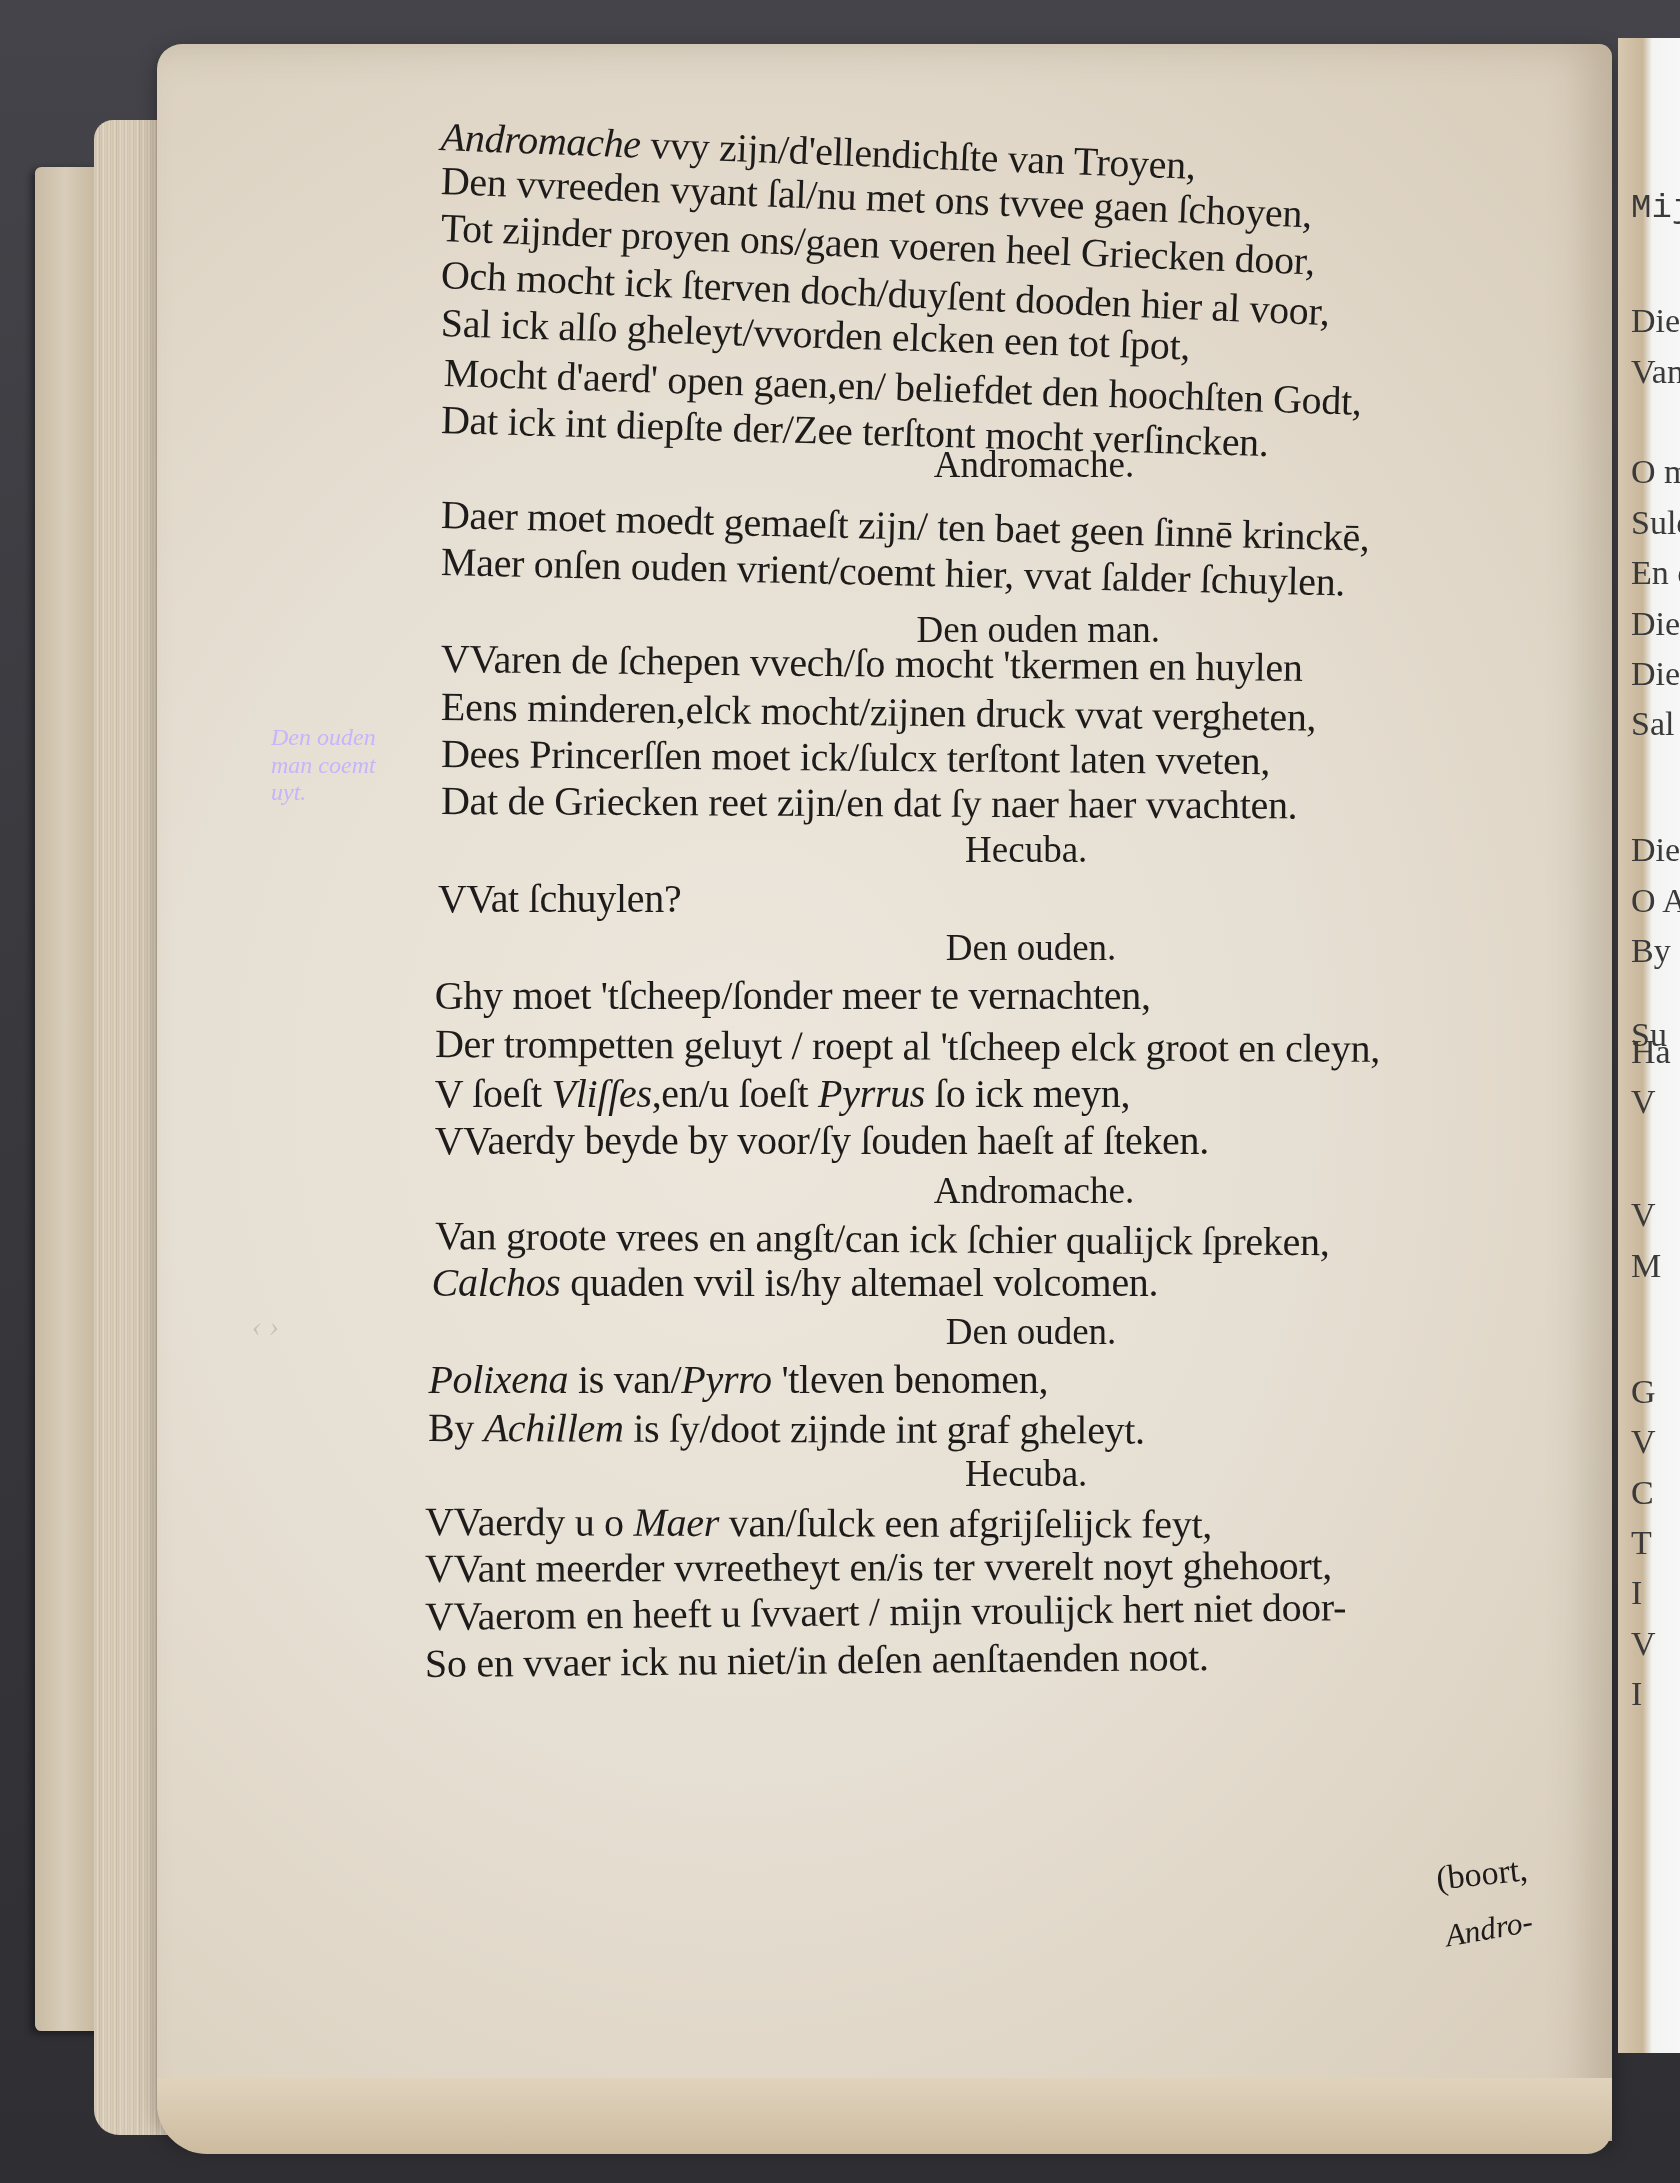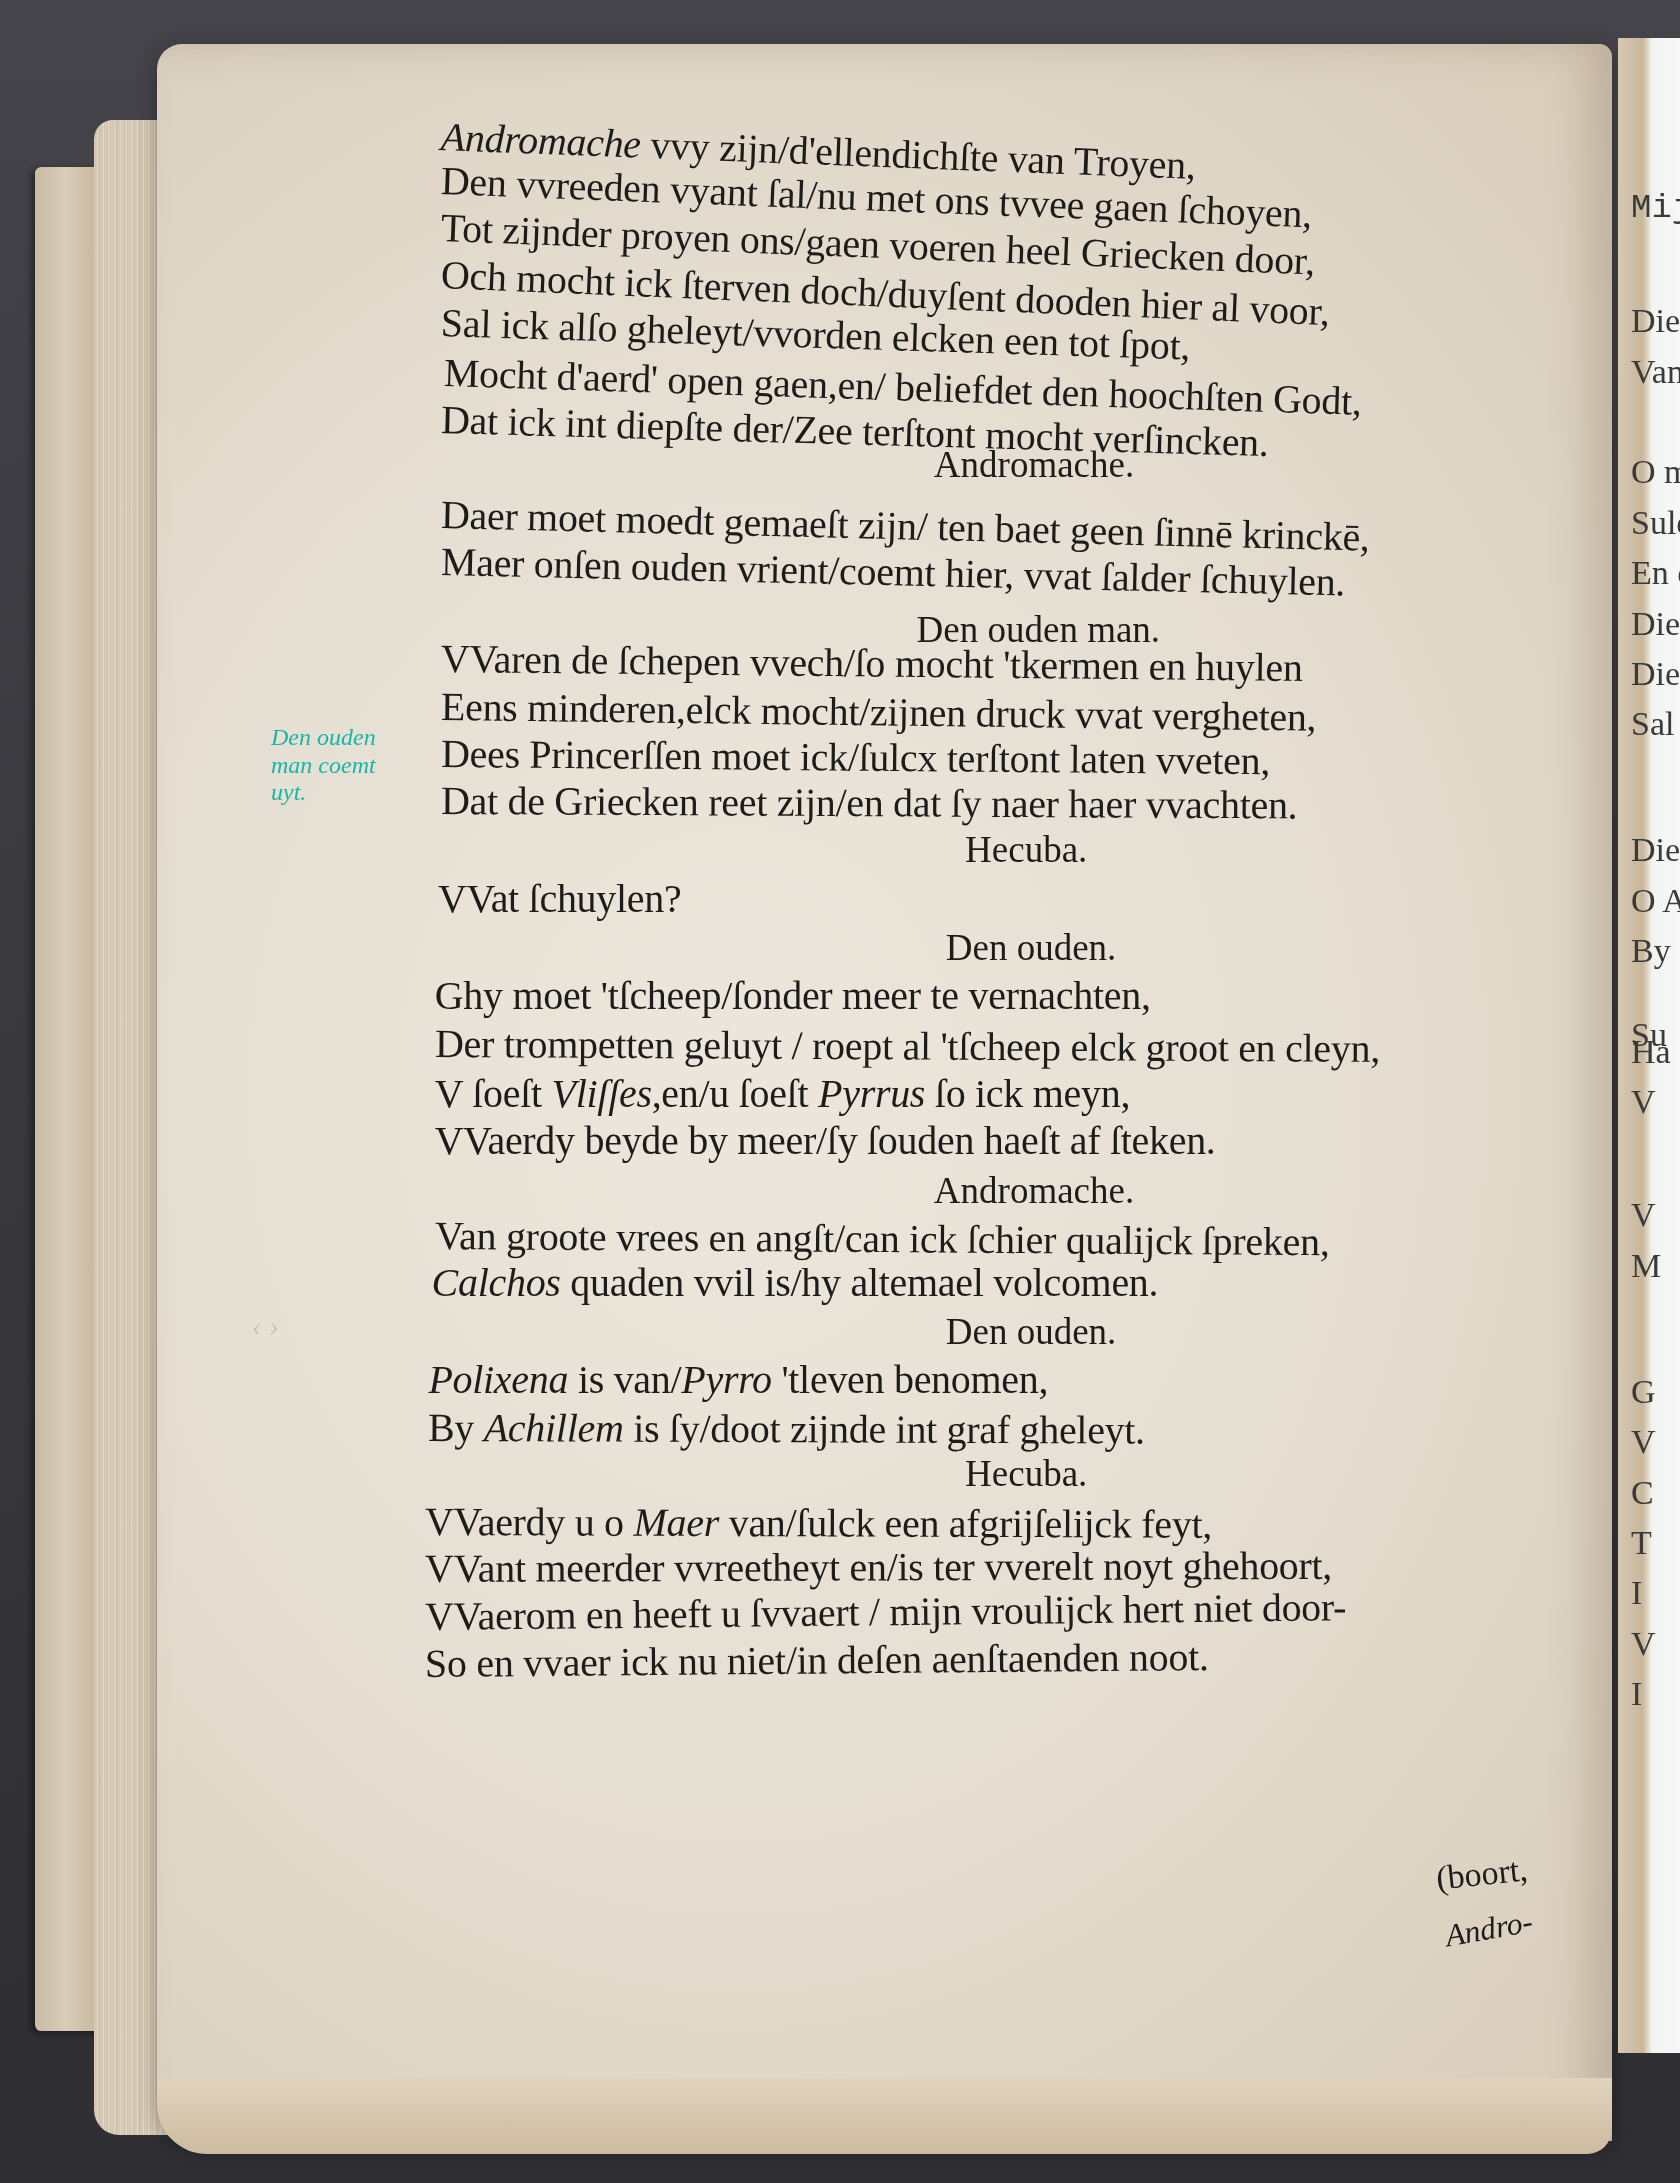--- a/index.html
+++ b/index.html
@@ -51,21 +51,21 @@
       position: absolute; left: 0; white-space: nowrap;
       font-size: 40px; letter-spacing: -0.3px; line-height: 1;
     }
     .speaker {
       position: absolute; white-space: nowrap; 
       font-size: 37px; line-height: 1;
     }
     .it { font-style: italic; }
     .margin-note {
       position: absolute; left: 271px; top: 724px; width: 164px;
-      font-style: italic; font-size: 24px; line-height: 1.15; color: #14b8a6;
+      font-style: italic; font-size: 24px; line-height: 1.15; color: #c4b5fd;
     }
     .margin-note div { white-space: nowrap; }
     .catchword {
       position: absolute; left: 1445px; top: 1911px; font-style: italic;
       font-size: 31.5px; color: #1e1c1a; transform: rotate(-10deg);
     }
     .turnover {
       position: absolute; left: 1436px; top: 1855px; font-size: 34px;
       color: #1e1c1a; transform: rotate(-6deg);
     }
@@ -133,21 +133,21 @@
     <div class="line" style="top: 538px; left: 0px; transform: rotate(0.6deg); transform-origin: left center;">VVaren de ſchepen vvech/ſo mocht 'tkermen en huylen</div>
     <div class="line" style="top: 586px; left: 0px; transform: rotate(0.7deg); transform-origin: left center;">Eens minderen,elck mocht/zijnen druck vvat vergheten,</div>
     <div class="line" style="top: 633px; left: 0px; transform: rotate(0.5deg); transform-origin: left center;">Dees Princerſſen moet ick/ſulcx terſtont laten vveten,</div>
     <div class="line" style="top: 680px; left: 0px; transform: rotate(0.3deg); transform-origin: left center;">Dat de Griecken reet zijn/en dat ſy naer haer vvachten.</div>
     <div class="speaker" style="left: 50%; transform: translateX(-40%); top: 730px;">Hecuba.</div>
     <div class="line" style="top: 778px; left: -3.1px; transform: rotate(0deg); transform-origin: left center;">VVat ſchuylen?</div>
     <div class="speaker" style="left: 50%; transform: translateX(-40%); top: 828px;">Den ouden.</div>
     <div class="line" style="top: 875px; left: -6.3px; transform: rotate(0deg); transform-origin: left center;">Ghy moet 'tſcheep/ſonder meer te vernachten,</div>
     <div class="line" style="top: 923px; left: -6.3px; transform: rotate(0.3deg); transform-origin: left center;">Der trompetten geluyt / roept al 'tſcheep  elck groot en cleyn,</div>
     <div class="line" style="top: 973px; left: -6.3px; transform: rotate(0deg); transform-origin: left center;"><span>V ſoeſt </span><span class="it">Vliſſes</span><span>,en/u ſoeſt </span><span class="it">Pyrrus</span><span> ſo ick meyn,</span></div>
-    <div class="line" style="top: 1020px; left: -6.3px; transform: rotate(0deg); transform-origin: left center;">VVaerdy beyde by meer/ſy ſouden haeſt af ſteken.</div>
+    <div class="line" style="top: 1020px; left: -6.3px; transform: rotate(0deg); transform-origin: left center;">VVaerdy beyde by voor/ſy ſouden haeſt af ſteken.</div>
     <div class="speaker" style="left: 50%; transform: translateX(-40%); top: 1071px;">Andromache.</div>
     <div class="line" style="top: 1115px; left: -6.3px; transform: rotate(0.4deg); transform-origin: left center;">Van groote vrees en angſt/can ick ſchier qualijck ſpreken,</div>
     <div class="line" style="top: 1162px; left: -9.4px; transform: rotate(0deg); transform-origin: left center;"><span class="it">Calchos</span><span> quaden vvil is/hy altemael volcomen.</span></div>
     <div class="speaker" style="left: 50%; transform: translateX(-40%); top: 1212px;">Den ouden.</div>
     <div class="line" style="top: 1259px; left: -12.6px; transform: rotate(0deg); transform-origin: left center;"><span class="it">Polixena</span><span> is van/</span><span class="it">Pyrro</span><span> 'tleven benomen,</span></div>
     <div class="line" style="top: 1307px; left: -12.6px; transform: rotate(0.2deg); transform-origin: left center;"><span>By </span><span class="it">Achillem</span><span> is ſy/doot zijnde int graf gheleyt.</span></div>
     <div class="speaker" style="left: 50%; transform: translateX(-40%); top: 1354px;">Hecuba.</div>
     <div class="line" style="top: 1401px; left: -15.7px; transform: rotate(0.2deg); transform-origin: left center;"><span>VVaerdy u o </span><span class="it">Maer</span><span> van/ſulck een afgrijſelijck feyt,</span></div>
     <div class="line" style="top: 1448px; left: -15.7px; transform: rotate(-0.2deg); transform-origin: left center;">VVant meerder vvreetheyt en/is ter vverelt noyt ghehoort,</div>
     <div class="line" style="top: 1496px; left: -15.7px; transform: rotate(-0.6deg); transform-origin: left center;">VVaerom en heeft u ſvvaert / mijn  vroulijck hert niet door-</div>

